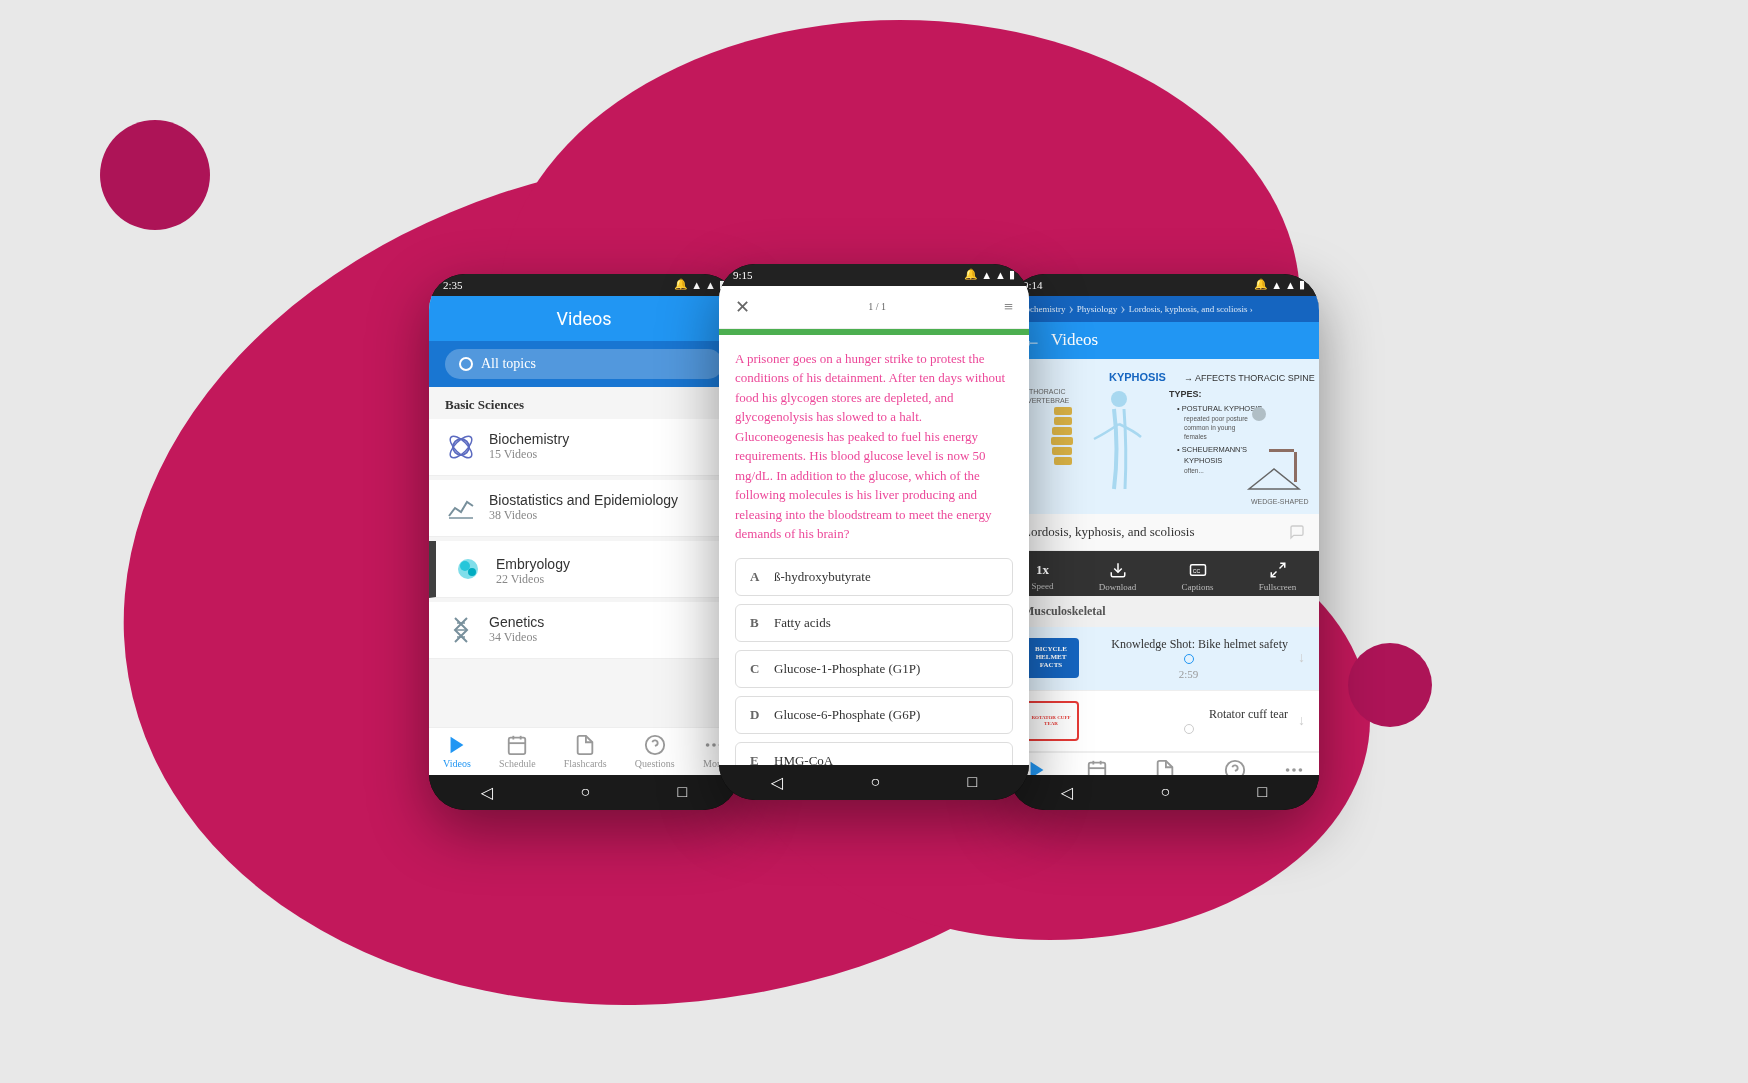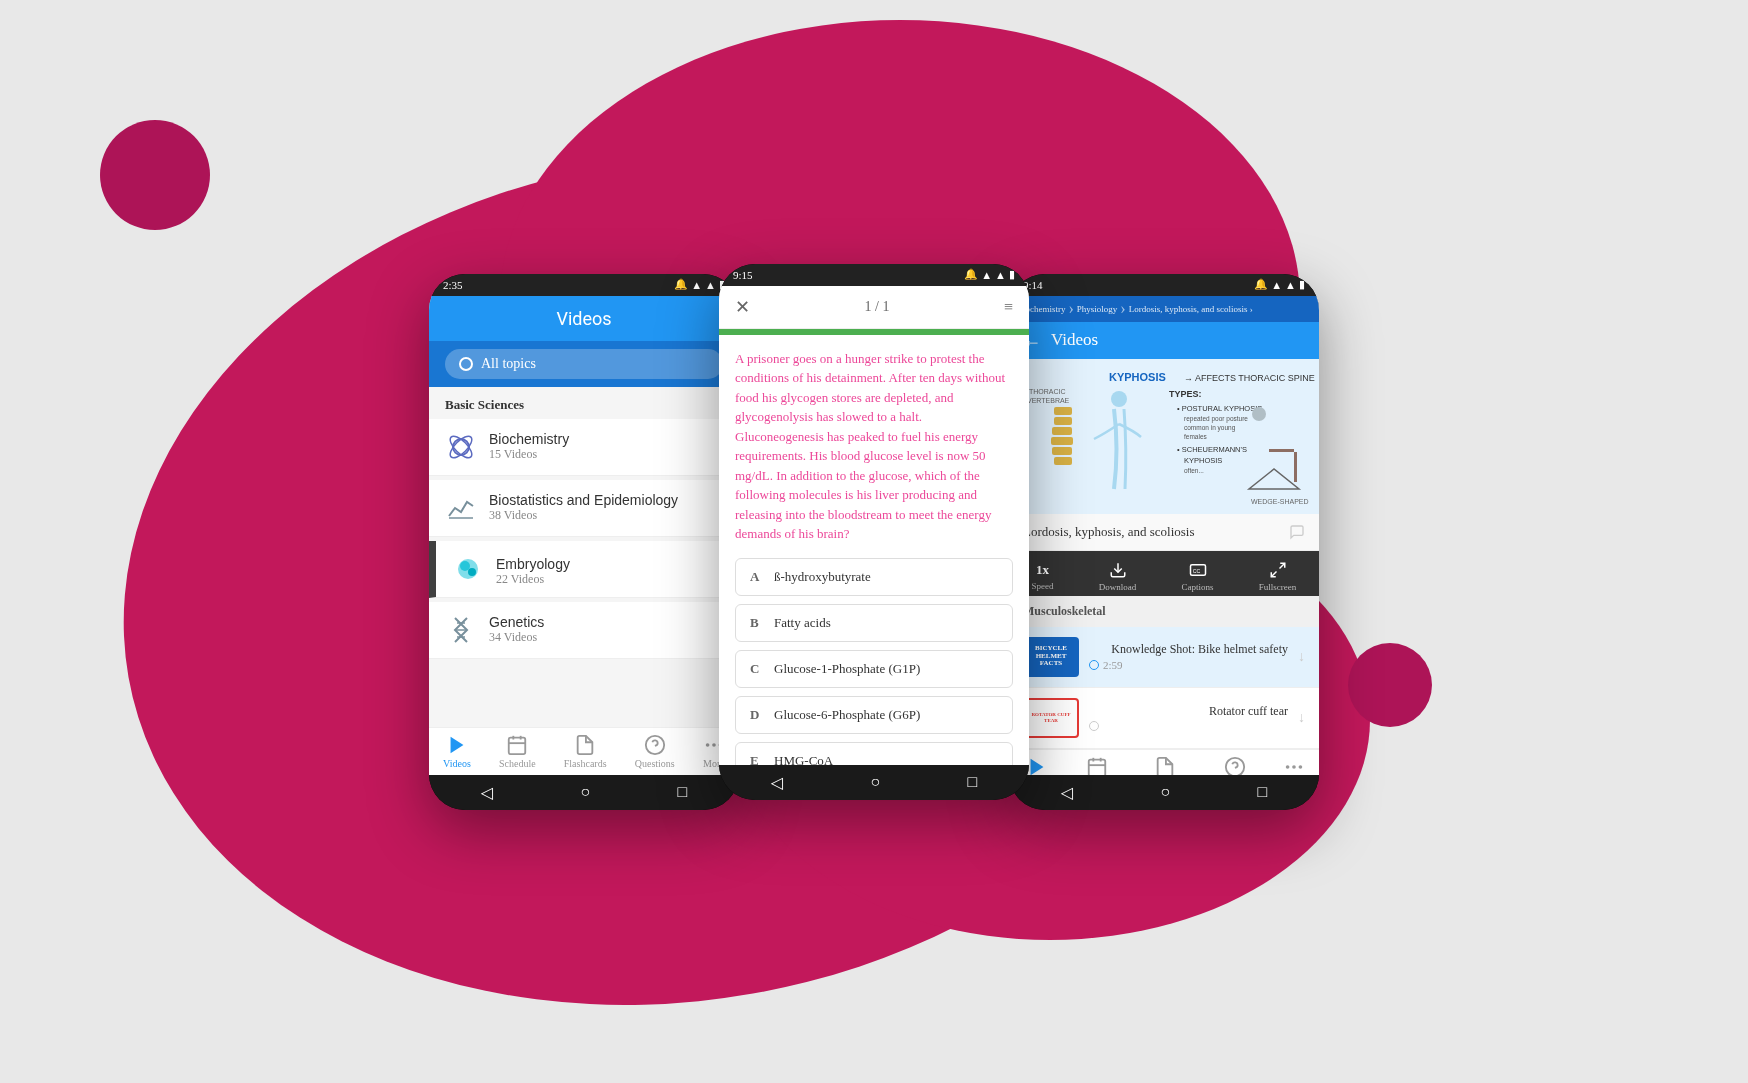--- a/index.html
+++ b/index.html
@@ -236,21 +236,21 @@
       justify-content: space-between;
       flex-shrink: 0;
     }
 
     .quiz-close {
       color: #666;
       font-size: 18px;
     }
 
     .quiz-counter {
-      font-size: 14px;
+      font-size: 10px;
       color: #666;
     }
 
     .quiz-settings {
       color: #666;
       font-size: 16px;
     }
 
     .progress-bar-green {
       height: 6px;
@@ -444,20 +444,21 @@
       color: #333;
     }
 
     .video-duration {
       font-size: 11px;
       color: #999;
       display: flex;
       align-items: center;
       gap: 4px;
       margin-top: 2px;
+      flex-direction: column;
     }
 
     .download-icon {
       color: #ccc;
       font-size: 14px;
     }
 
     
     .circle-empty {
       width: 10px;

